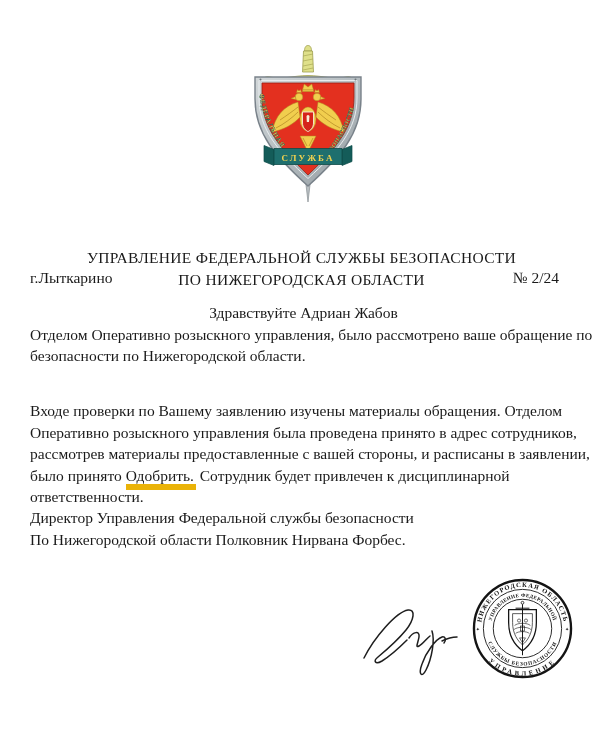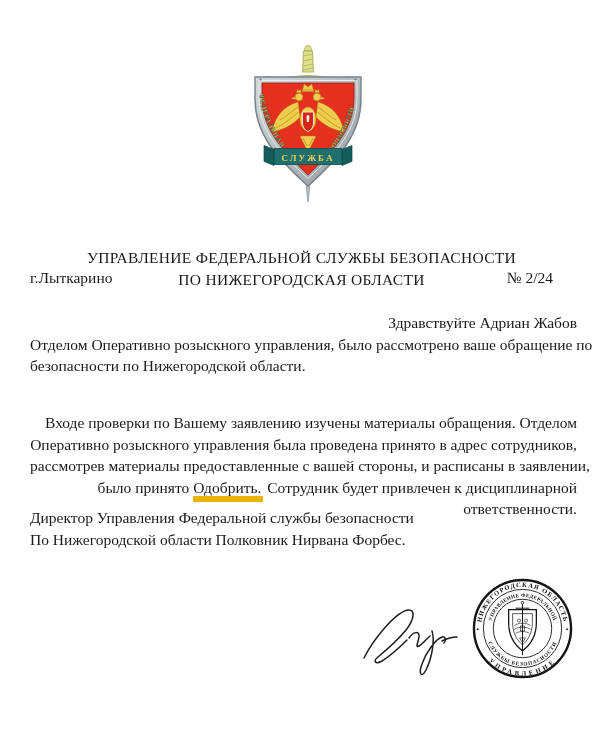--- a/index.html
+++ b/index.html
@@ -6,28 +6,28 @@
   .page{
     position:relative;width:603px;height:741px;background:#ffffff;overflow:hidden;
     font-family:"Liberation Serif","DejaVu Serif",serif;color:#1a1a1a;
   }
   .emblem{position:absolute;left:252px;top:44px;width:112px;height:160px;}
   .letterhead{
     position:absolute;top:206px;left:0;right:0;text-align:center;
     font-size:15.5px;line-height:22px;letter-spacing:0.3px;font-weight:normal;margin-top:41px;
   }
   .ref-row{
-    position:absolute;top:267px;left:30px;right:50px;
+    position:absolute;top:267px;left:30px;right:44px;
     display:flex;justify-content:space-between;font-size:15.5px;line-height:21.6px;
   }
   .bodyblock{position:absolute;left:30px;right:26px;font-size:15.5px;line-height:21.6px;}
   #block1{top:302px;}
-  #block2{top:412px;text-align:right;}
+  #block2{top:400px;}
   #sigblock{top:507px;}
-  .greeting{text-align:right;margin-top:10px;}
+  .greeting{text-align:center;}
   .docline{white-space:nowrap;font-family:Liberation Serif, serif;}
   .underlined{border-bottom:6px solid #eab308;padding-right:2px;}
   .signature{position:absolute;left:360px;top:600px;width:100px;height:80px;}
   .seal{position:absolute;left:471px;top:577px;width:103px;height:103px;}
   svg text{font-family:"Liberation Serif","DejaVu Serif",serif;}
 </style>
 </head>
 <body>
 
 <div class="page">

